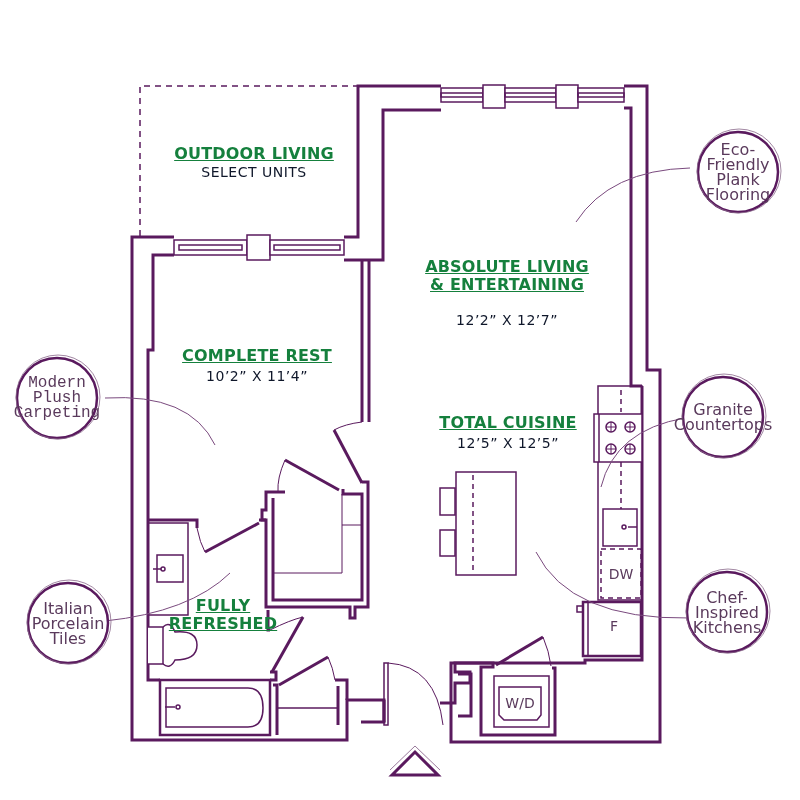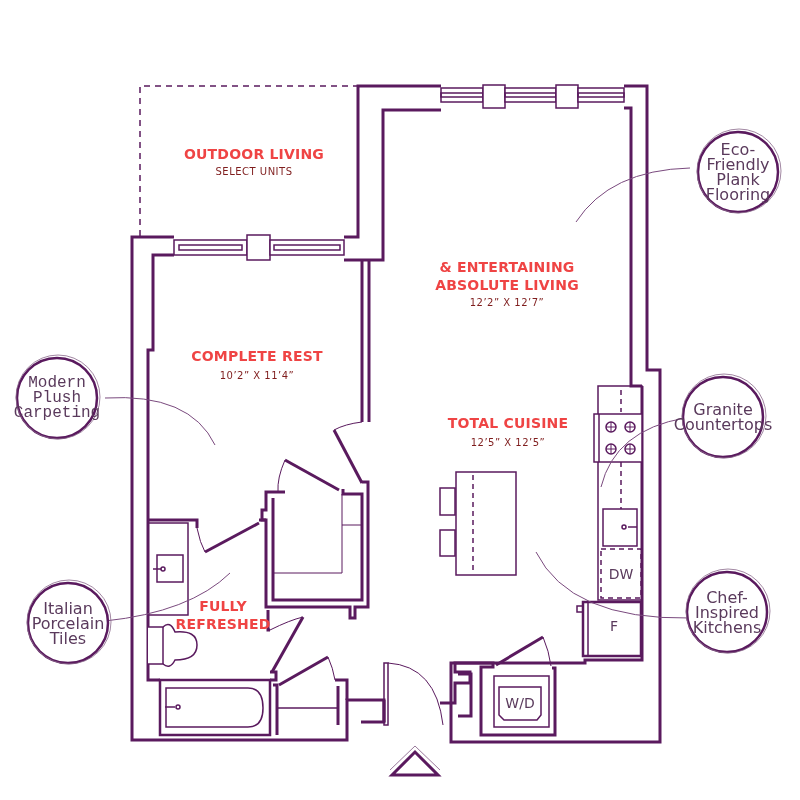--- a/index.html
+++ b/index.html
@@ -5,22 +5,22 @@
   html, body { margin: 0; padding: 0; background: #ffffff; }
   body { width: 800px; height: 800px; position: relative; overflow: hidden; font-family: "DejaVu Sans", sans-serif; }
   #plan { position: absolute; left: 0; top: 0; width: 800px; height: 800px; }
   .wall { fill: none; stroke: #5a1a5e; stroke-width: 3; stroke-linejoin: miter; }
   .thin { fill: none; stroke: #5a1a5e; stroke-width: 1.5; }
   .hair { fill: none; stroke: #5a1a5e; stroke-width: 1; }
   .dash { fill: none; stroke: #5a1a5e; stroke-width: 1.5; stroke-dasharray: 6 5; }
   .fixture { fill: #ffffff; stroke: #5a1a5e; stroke-width: 1.5; }
   .callline { fill: none; stroke: #7a4a7e; stroke-width: 1; }
   .lbl { position: absolute; text-align: center; color: #4a1a4e; white-space: nowrap; transform: translateX(-50%); }
-  .room-name { font-weight: bold; font-size: 14px; letter-spacing: 0.2px; line-height: 18px; color: #ef4444; }
-  .room-dim { font-size: 10px; line-height: 18px; color: #7f1d1d; letter-spacing: 0.5px; }
+  .room-name { font-weight: bold; font-size: 16px; letter-spacing: 0.2px; line-height: 18px; color: #15803d; text-decoration: underline; }
+  .room-dim { font-size: 14px; line-height: 18px; color: #0f172a; letter-spacing: 0.5px; }
   .app-lbl { position: absolute; font-size: 14px; color: #5a3a5c; transform: translate(-50%, -50%); }
   .badge { position: absolute; width: 90px; height: 90px; transform: translate(-50%, -50%); display: flex; align-items: center; justify-content: center; text-align: center; }
   .badge svg { position: absolute; left: 0; top: 0; }
   .badge-text { position: relative; font-size: 16px; line-height: 15px; color: #5a3a5c; }
 </style>
 </head>
 <body>
 
 <svg id="plan" viewBox="0 0 800 800" xmlns="http://www.w3.org/2000/svg">
 
@@ -174,23 +174,23 @@
     <path d="M392 775 L415 752 L438 775 Z" fill="none" stroke="#5a1a5e" stroke-width="3"></path>
     <path d="M390 770 L415 746 L440 770" fill="none" stroke="#9a7a9c" stroke-width="1"></path>
   </g>
 </svg>
 
 <div class="lbl" style="left:254px; top:145px;">
   <div class="room-name">OUTDOOR LIVING</div>
   <div class="room-dim">SELECT UNITS</div>
 </div>
 <div class="lbl" style="left:507px; top:258px;">
+  <div class="room-name">ABSOLUTE LIVING</div>
   <div class="room-name">&amp; ENTERTAINING</div>
-  <div class="room-name">ABSOLUTE LIVING</div>
-  <div class="room-dim" style="margin-top:0;">12’2” X 12’7”</div>
+  <div class="room-dim" style="margin-top:17px;">12’2” X 12’7”</div>
 </div>
 <div class="lbl" style="left:257px; top:347px;">
   <div class="room-name">COMPLETE REST</div>
   <div class="room-dim" style="margin-top:2px;">10’2” X 11’4”</div>
 </div>
 <div class="lbl" style="left:508px; top:414px;text-align:center;">
   <div class="room-name">TOTAL CUISINE</div>
   <div class="room-dim" style="margin-top:2px;">12’5” X 12’5”</div>
 </div>
 <div class="lbl" style="left:223px; top:597px;">

